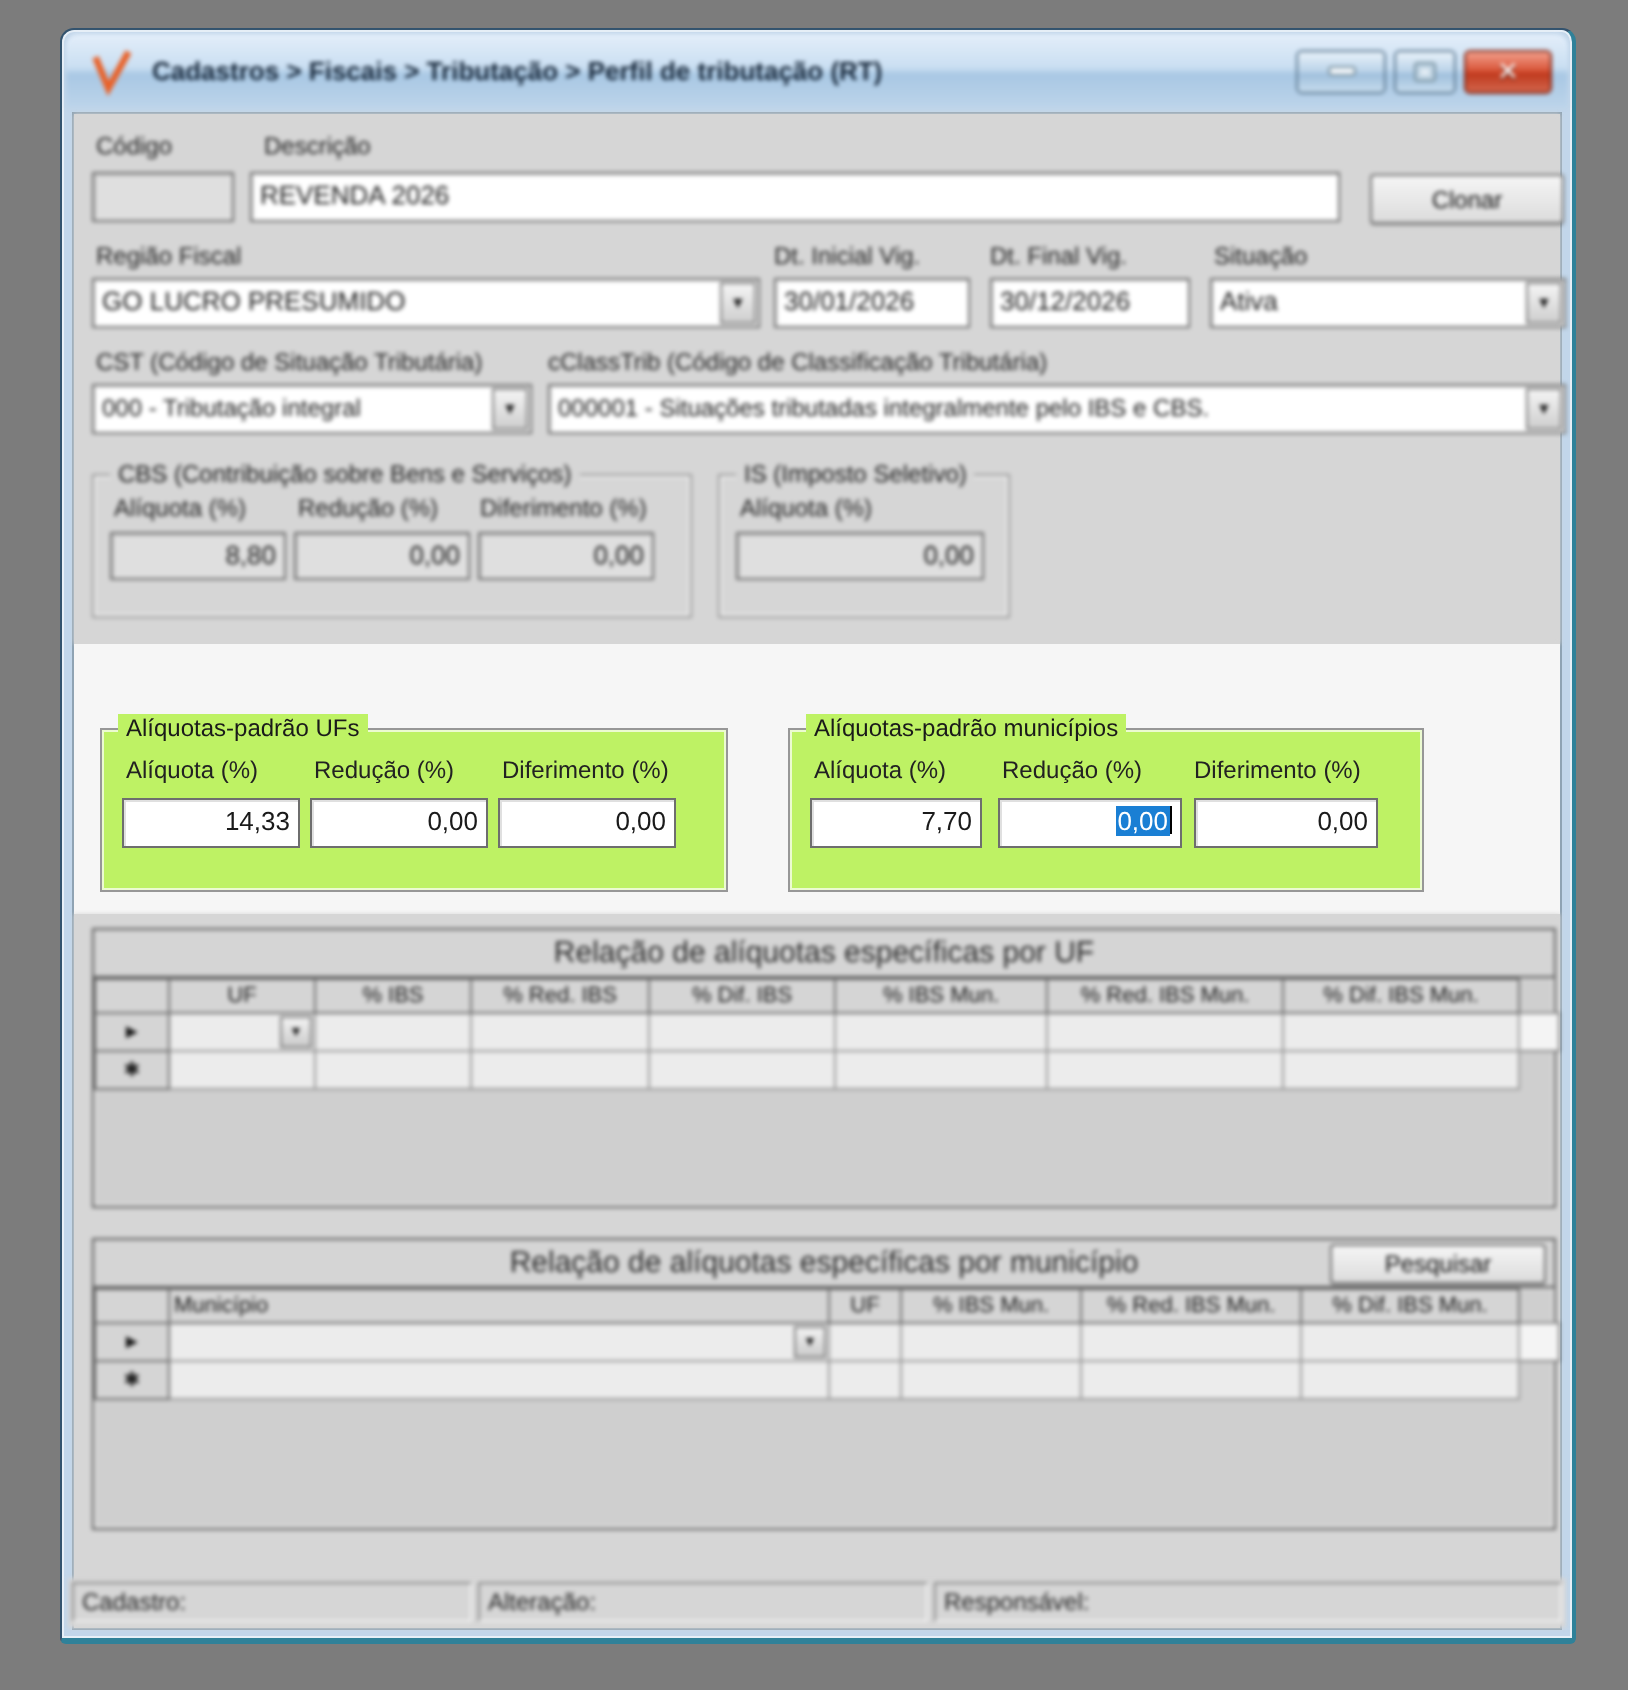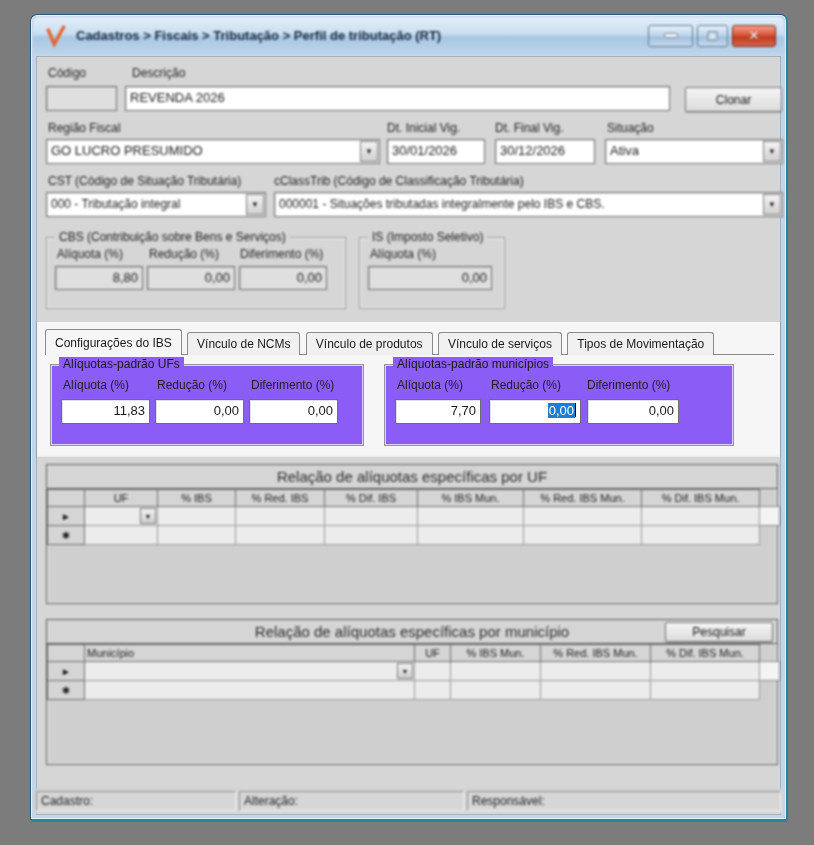--- a/index.html
+++ b/index.html
@@ -79,21 +79,21 @@
   .btn { position:absolute; background:linear-gradient(#f5f5f5,#dcdcdc);
          border:1px solid #6f6f6f; border-radius:2px;
          font-size:12px; text-align:center; color:#111;
          box-shadow: 0 1px 0 rgba(0,0,0,.2); }
 
   .groupbox { position:absolute; border:1px solid #979797;
               box-shadow: inset 0 0 0 1px rgba(255,255,255,.7); }
   .groupbox > .gb-title { position:absolute; top:-8px; left:8px; background:inherit;
               padding:0 4px; font-size:12px; white-space:nowrap; }
   .gb-gray  { background:#d6d6d6; }
-  .gb-white { background:#8b5cf6; }
+  .gb-white { background:#bef264; }
 
   
   .tabstrip { position:absolute; left:8px; right:6px; top:7px; height:26px; }
   .tabstrip::after { content:""; position:absolute; left:0; right:0; bottom:0; height:1px; background:#8a8a8a; }
   .tab { position:relative; display:inline-block; height:23px; margin-top:3px;
          border:1px solid #8a8a8a; border-bottom:none; border-radius:3px 3px 0 0;
          background:#f0f0f0; padding:0 9px; line-height:22px; font-size:12px;
          margin-right:2px; vertical-align:bottom; z-index:1; }
   .tab.active { height:26px; margin-top:0; line-height:26px; background:#f6f6f6; z-index:3; }
   .tab.active::after { content:""; position:absolute; left:0; right:0; bottom:-1px; height:2px; background:#f6f6f6; }
@@ -200,39 +200,32 @@
       </div>
 
       <div class="groupbox gb-gray" style="left:322px; top:180px; width:146px; height:72px;">
         <span class="gb-title">IS (Imposto Seletivo)</span>
         <div class="label" style="left:10px; top:9px;">Alíquota (%)</div>
         <div class="field gray num" style="left:8px; top:28px; width:124px; height:24px;"><span>0,00</span></div>
       </div>
     </div>
 
     <div class="band">
-      <div class="tabstrip">
-        <span class="tab active">Configurações do IBS</span>
-        <span class="tab">Vínculo de NCMs</span>
-        <span class="tab">Vínculo de produtos</span>
-        <span class="tab">Vínculo de serviços</span>
-        <span class="tab">Tipos de Movimentação</span>
-      </div>
 
       <div class="groupbox gb-white" style="left:13px; top:42px; width:314px; height:82px;">
         <span class="gb-title">Alíquotas-padrão UFs</span>
         <div class="label" style="left:12px;  top:13px;">Alíquota (%)</div>
         <div class="label" style="left:106px; top:13px;">Redução (%)</div>
         <div class="label" style="left:200px; top:13px;">Diferimento (%)</div>
-        <div class="field num" style="left:10px;  top:34px; width:89px; height:25px;"><span>11,83</span></div>
+        <div class="field num" style="left:10px;  top:34px; width:89px; height:25px;"><span>14,33</span></div>
         <div class="field num" style="left:104px; top:34px; width:89px; height:25px;"><span>0,00</span></div>
         <div class="field num" style="left:198px; top:34px; width:89px; height:25px;"><span>0,00</span></div>
       </div>
 
-      <div class="groupbox gb-white" style="left:347px; top:42px; width:350px; height:82px;">
+      <div class="groupbox gb-white" style="left:357px; top:42px; width:318px; height:82px;">
         <span class="gb-title">Alíquotas-padrão municípios</span>
         <div class="label" style="left:12px;  top:13px;">Alíquota (%)</div>
         <div class="label" style="left:106px; top:13px;">Redução (%)</div>
         <div class="label" style="left:202px; top:13px;">Diferimento (%)</div>
         <div class="field num" style="left:10px;  top:34px; width:86px; height:25px;"><span>7,70</span></div>
         <div class="field num" style="left:104px; top:34px; width:92px; height:25px;"><span class="sel">0,00</span><span class="caret"></span></div>
         <div class="field num" style="left:202px; top:34px; width:92px; height:25px;"><span>0,00</span></div>
       </div>
     </div>
 

